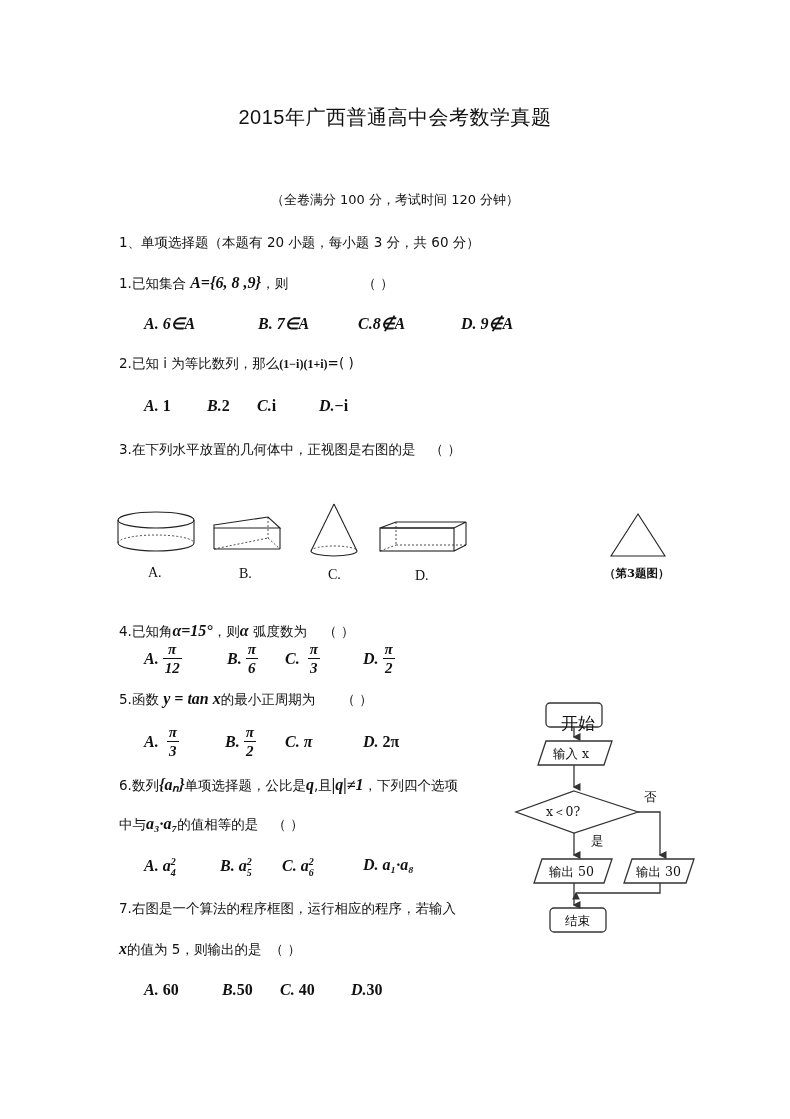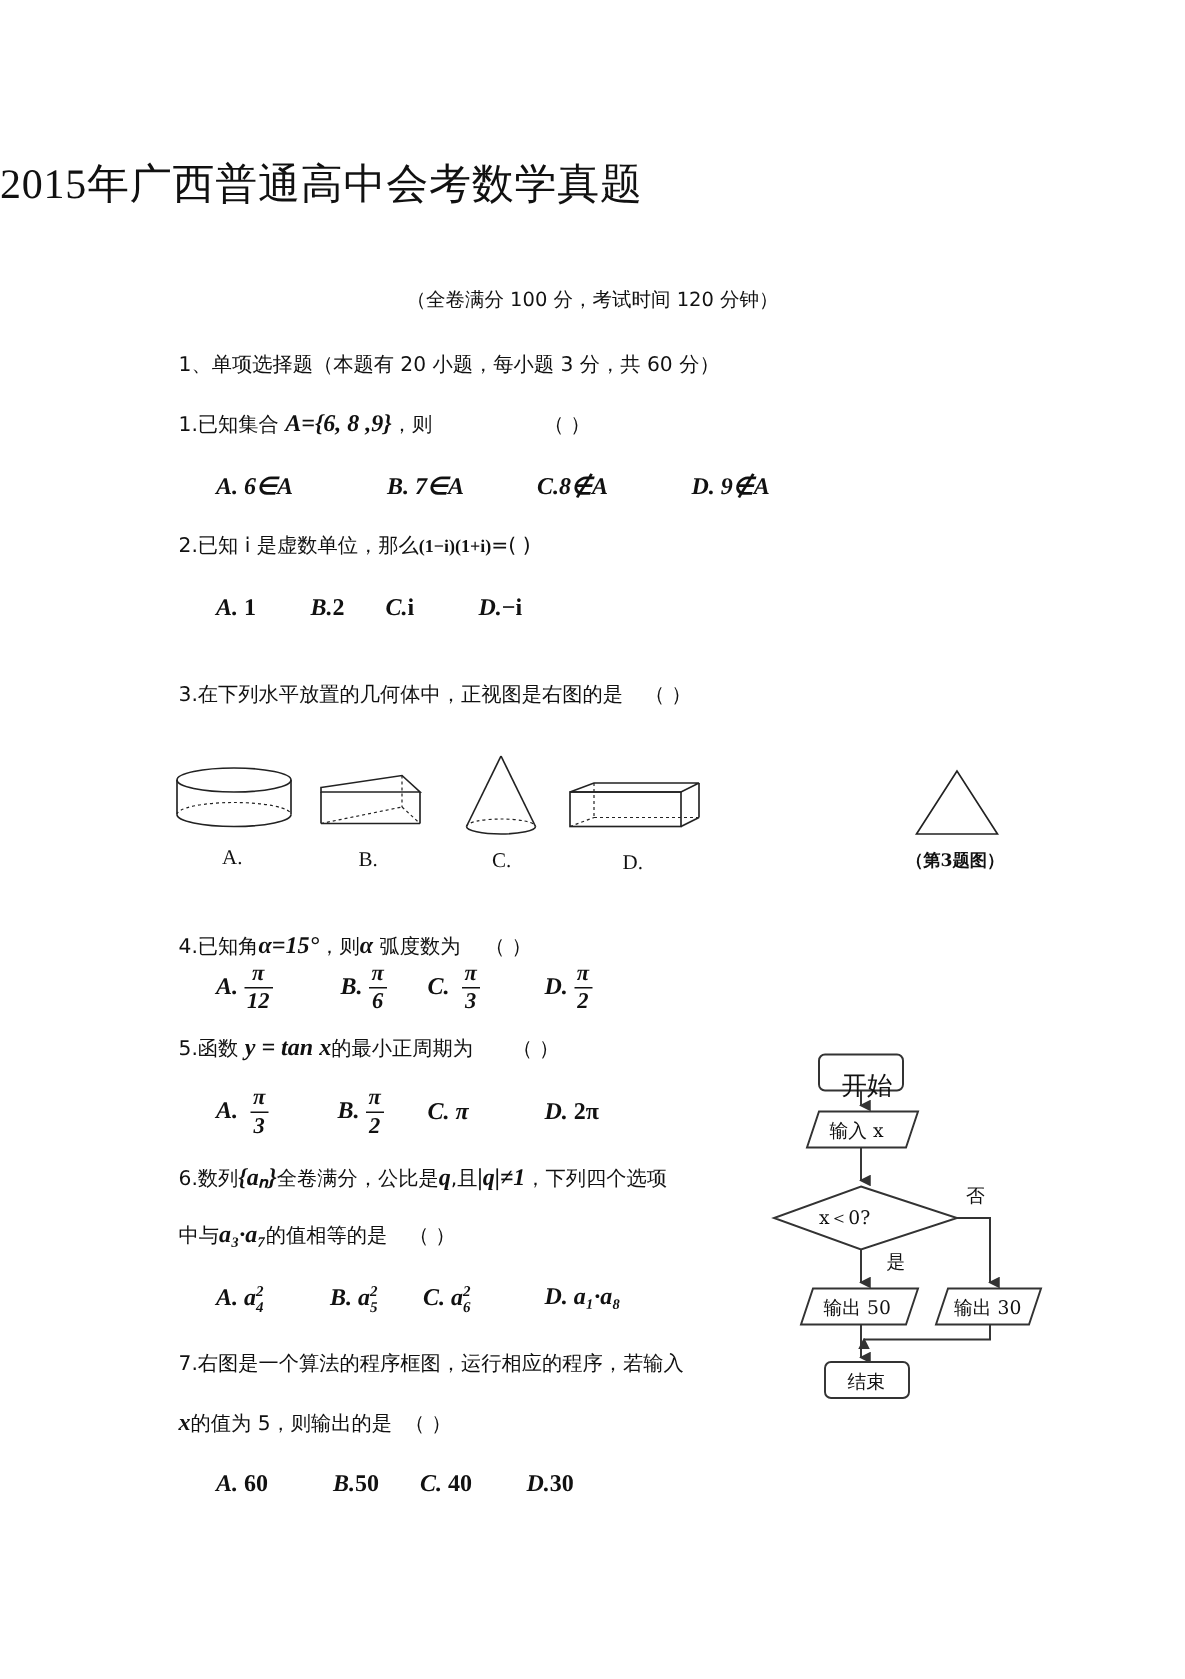--- a/index.html
+++ b/index.html
@@ -1,19 +1,19 @@
 <!DOCTYPE html>
 <html><head>
 <meta charset="utf-8">
 <style>
   html, body { margin:0; padding:0; background:#ffffff; }
   body { width:790px; height:1119px; position:relative; overflow:hidden;
          font-family:"DejaVu Sans", sans-serif; color:#111; }
   .abs { position:absolute; white-space:nowrap; }
-  .title { left:0; width:790px; top:104px; text-align:left; font-family:Liberation Serif, serif; font-size:28px; letter-spacing:0.5px; }
+  .title { left:0; width:790px; top:104px; text-align:center; font-family:Liberation Sans, sans-serif; font-size:20px; letter-spacing:0.5px; }
   .subtitle { left:0; width:790px; top:191px; text-align:center; font-size:13px; }
   .line { font-size:13.5px; left:119px; }
   .m { font-family:"Liberation Serif", serif; font-weight:bold; font-style:italic; font-size:16px; }
   .mb { font-family:"Liberation Serif", serif; font-weight:bold; font-size:12px; }
   .opt { font-family:"Liberation Serif", serif; font-weight:bold; font-style:italic; font-size:16px; }
   .opt span.v { font-style:normal; }
   .frac { display:inline-block; vertical-align:middle; text-align:center; margin:0 4px; font-family:"Liberation Serif", serif; font-weight:bold; font-size:15px; line-height:18px; }
   .frac .num { display:block; border-bottom:1.2px solid #111; padding:0 2px; font-style:italic; }
   .frac .den { display:block; padding:0 2px; }
   .paren { font-size:13.5px; }
@@ -37,30 +37,30 @@
   <span class="paren" style="margin-left:70px;">（      ）</span>
 </div>
 <div class="abs" style="top:314px; left:144px;">
   <span class="opt abs" style="left:0;"><span>A.</span> <span>6∈A</span></span>
   <span class="opt abs" style="left:114px;"><span>B.</span> <span>7∈A</span></span>
   <span class="opt abs" style="left:214px;"><span>C.</span><span>8∉A</span></span>
   <span class="opt abs" style="left:317px;"><span>D.</span> <span>9∉A</span></span>
 </div>
 
 <div class="abs line" style="top:355px;">
-  <span>2.</span><span>已知 i 是虚数单位，那么</span><span class="mb">(1−i)(1+i)</span><span>=</span><span class="paren">(      )</span>
+  <span>2.</span><span>已知 i 为等比数列，那么</span><span class="mb">(1−i)(1+i)</span><span>=</span><span class="paren">(      )</span>
 </div>
 <div class="abs" style="top:397px; left:144px;">
   <span class="opt abs" style="left:0;"><span>A.</span> <span class="v">1</span></span>
   <span class="opt abs" style="left:63px;"><span>B.</span><span class="v">2</span></span>
   <span class="opt abs" style="left:113px;font-family:Liberation Serif, serif;"><span>C.</span><span class="v">i</span></span>
   <span class="opt abs" style="left:175px;"><span>D.</span><span class="v">−i</span></span>
 </div>
 
-<div class="abs line" style="top:454px;">
+<div class="abs line" style="top:441px;">
   <span>3.</span><span>在下列水平放置的几何体中，正视图是右图的是</span>
   <span class="paren" style="margin-left:10px;">（      ）</span>
 </div>
 
 <div class="abs figs">
   <svg width="590" height="100" viewBox="0 0 590 100">
     <g fill="none" stroke="#222" stroke-width="1.1">
 
       <g>
         <ellipse cx="48" cy="30" rx="38" ry="8"></ellipse>
@@ -125,21 +125,21 @@
   <span class="paren" style="margin-left:22px;">（      ）</span>
 </div>
 <div class="abs" style="top:723px; left:144px; height:40px; width:300px;">
   <span class="abs opt" style="left:0; top:0;"><span style="vertical-align:middle;">A.</span><span class="frac" style="margin-left:8px;"><span class="num">π</span><span class="den">3</span></span></span>
   <span class="abs opt" style="left:81px; top:0;"><span style="vertical-align:middle;">B.</span><span class="frac"><span class="num">π</span><span class="den">2</span></span></span>
   <span class="abs opt" style="left:141px; top:10px;"><span>C.</span> <span>π</span></span>
   <span class="abs opt" style="left:219px; top:10px;"><span>D.</span> <span class="v">2π</span></span>
 </div>
 
 <div class="abs line" style="top:773px;">
-  <span>6.</span><span>数列</span><span class="m">{aₙ}</span><span>全卷满分，公比是</span><span class="m">q</span><span>,且</span><span class="m">|q|≠1</span><span>，下列四个选项</span>
+  <span>6.</span><span>数列</span><span class="m">{aₙ}</span><span>单项选择题，公比是</span><span class="m">q</span><span>,且</span><span class="m">|q|≠1</span><span>，下列四个选项</span>
 </div>
 <div class="abs line" style="top:815px;">
   <span>中与</span><span class="m">a₃·a₇</span><span>的值相等的是</span>
   <span class="paren" style="margin-left:10px;">（      ）</span>
 </div>
 <div class="abs" style="top:856px; left:144px;">
   <span class="opt abs" style="left:0;"><span>A.</span> <span>a</span><sub>4</sub><sup style="margin-left:-5px;">2</sup></span>
   <span class="opt abs" style="left:76px;"><span>B.</span> <span>a</span><sub>5</sub><sup style="margin-left:-5px;">2</sup></span>
   <span class="opt abs" style="left:138px;"><span>C.</span> <span>a</span><sub>6</sub><sup style="margin-left:-5px;">2</sup></span>
   <span class="opt abs" style="left:219px;"><span>D.</span> <span>a₁·a₈</span></span>

